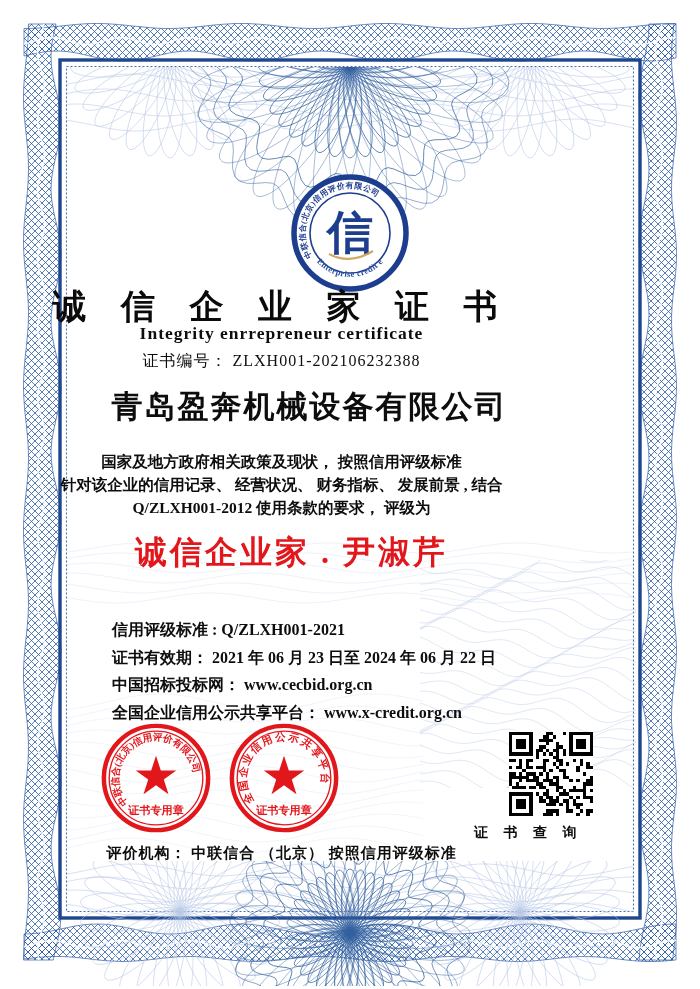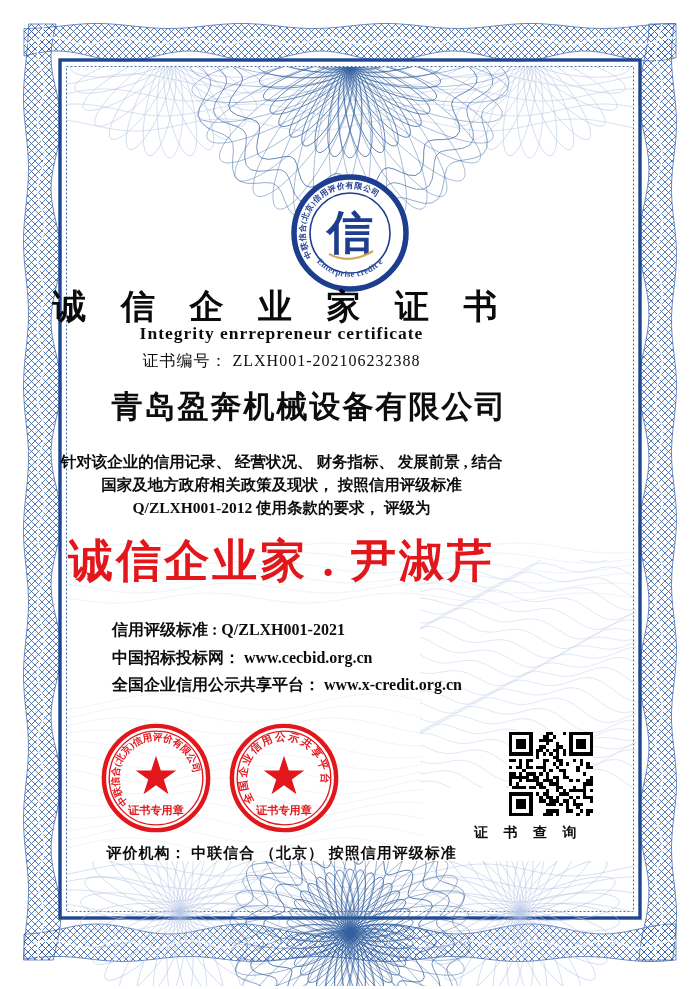--- a/index.html
+++ b/index.html
@@ -9,21 +9,21 @@
   }
   #deco{position:absolute;left:0;top:0;width:700px;height:989px;}
   .abs{position:absolute;left:0;width:563px;text-align:center;}
   .logo-box{position:absolute;left:289px;top:172px;width:122px;height:122px;}
   .cert-title{top:284px;font-size:34px;font-weight:bold;letter-spacing:13px;color:#0b0b0b;}
   .cert-subtitle{top:323px;font-size:17.5px;font-weight:bold;letter-spacing:1px;}
   .cert-no{top:351px;font-size:16px;font-weight:normal;letter-spacing:1px;}
   .company{top:386px;font-size:31px;font-weight:bold;letter-spacing:2px;margin-left:28px;}
   .body-text{top:450px;font-size:15.5px;font-weight:bold;line-height:23px;}
   .body-text p{margin:0;}
-  .award{top:531px;font-size:45px;font-weight:bold;letter-spacing:3px;}
+  .award{top:531px;font-size:32px;font-weight:bold;letter-spacing:3px;margin-left:10px;}
   .info-block{position:absolute;left:104px;top:616px;width:520px;text-align:left;
     font-size:16px;font-weight:bold;line-height:27.5px;margin-left:8px;}
   .seal{position:absolute;top:722px;width:112px;height:112px;}
   .seal-1{left:100px;}
   .seal-2{left:228px;}
   .qr-box{position:absolute;left:509px;top:732px;width:84px;height:84px;background:#fff;}
   .qr-caption{position:absolute;left:474px;top:824px;width:155px;text-align:left;
     font-size:14px;font-weight:bold;letter-spacing:6px;}
   .issuer{top:844px;font-size:15px;font-weight:bold;letter-spacing:1px;}
 </style>
@@ -412,29 +412,30 @@
       <path d="M40 82 Q61 93 84 79" fill="none" stroke="#caa14e" stroke-width="2.2" opacity="0.9"></path>
     </svg>
   </div>
 
   <div class="abs cert-title">诚 信 企 业 家 证 书</div>
   <div class="abs cert-subtitle">Integrity enrrepreneur certificate</div>
   <div class="abs cert-no">证书编号： ZLXH001-202106232388</div>
   <div class="abs company">青岛盈奔机械设备有限公司</div>
 
   <div class="abs body-text">
+    <p>国家及地方政府相关政策及现状， 按照信用评级标准</p>
     <p>针对该企业的信用记录、 经营状况、 财务指标、 发展前景 , 结合</p>
-    <p>国家及地方政府相关政策及现状， 按照信用评级标准</p>
     <p>Q/ZLXH001-2012 使用条款的要求， 评级为</p>
   </div>
 
   <div class="abs award" id="award-line" style="color: rgb(226, 23, 28);">诚信企业家 . 尹淑芹</div>
 
   <div class="info-block">
     <div>信用评级标准 : Q/ZLXH001-2021</div>
+    <div>证书有效期：  2021 年 06 月 23 日至 2024 年 06 月 22 日</div>
     <div>中国招标投标网：  www.cecbid.org.cn</div>
     <div>全国企业信用公示共享平台：  www.x-credit.org.cn</div>
   </div>
 
   <div class="seal seal-1">
     <svg viewBox="0 0 116 116" width="112" height="112">
       <circle cx="58" cy="58" r="54" fill="none" stroke="#e2171c" stroke-width="4.6"></circle>
       <circle cx="58" cy="58" r="48.5" fill="none" stroke="#e2171c" stroke-width="1.4"></circle>
       <defs>
           <path id="seal-arc-1" d="M29.02 84.10L27.10 81.80L25.37 79.35L23.82 76.79L22.48 74.11L21.35 71.34L20.44 68.49L19.74 65.58L19.27 62.62L19.03 59.63L19.02 56.64L19.24 53.65L19.69 50.69L20.36 47.77L21.26 44.92L22.37 42.14L23.69 39.45L25.22 36.87L26.94 34.42L28.84 32.11L30.91 29.95L33.14 27.95L35.52 26.13L38.03 24.50L40.66 23.07L43.39 21.84L46.21 20.83L49.09 20.03L52.03 19.46L55.01 19.11L58.00 19.00L60.99 19.11L63.97 19.46L66.91 20.03L69.79 20.83L72.61 21.84L75.34 23.07L77.97 24.50L80.48 26.13L82.86 27.95L85.09 29.95L87.16 32.11L89.06 34.42L90.78 36.87L92.31 39.45L93.63 42.14L94.74 44.92L95.64 47.77L96.31 50.69L96.76 53.65L96.98 56.64L96.97 59.63L96.73 62.62L96.26 65.58L95.56 68.49L94.65 71.34L93.52 74.11L92.18 76.79L90.63 79.35L88.90 81.80L86.98 84.10"></path>

